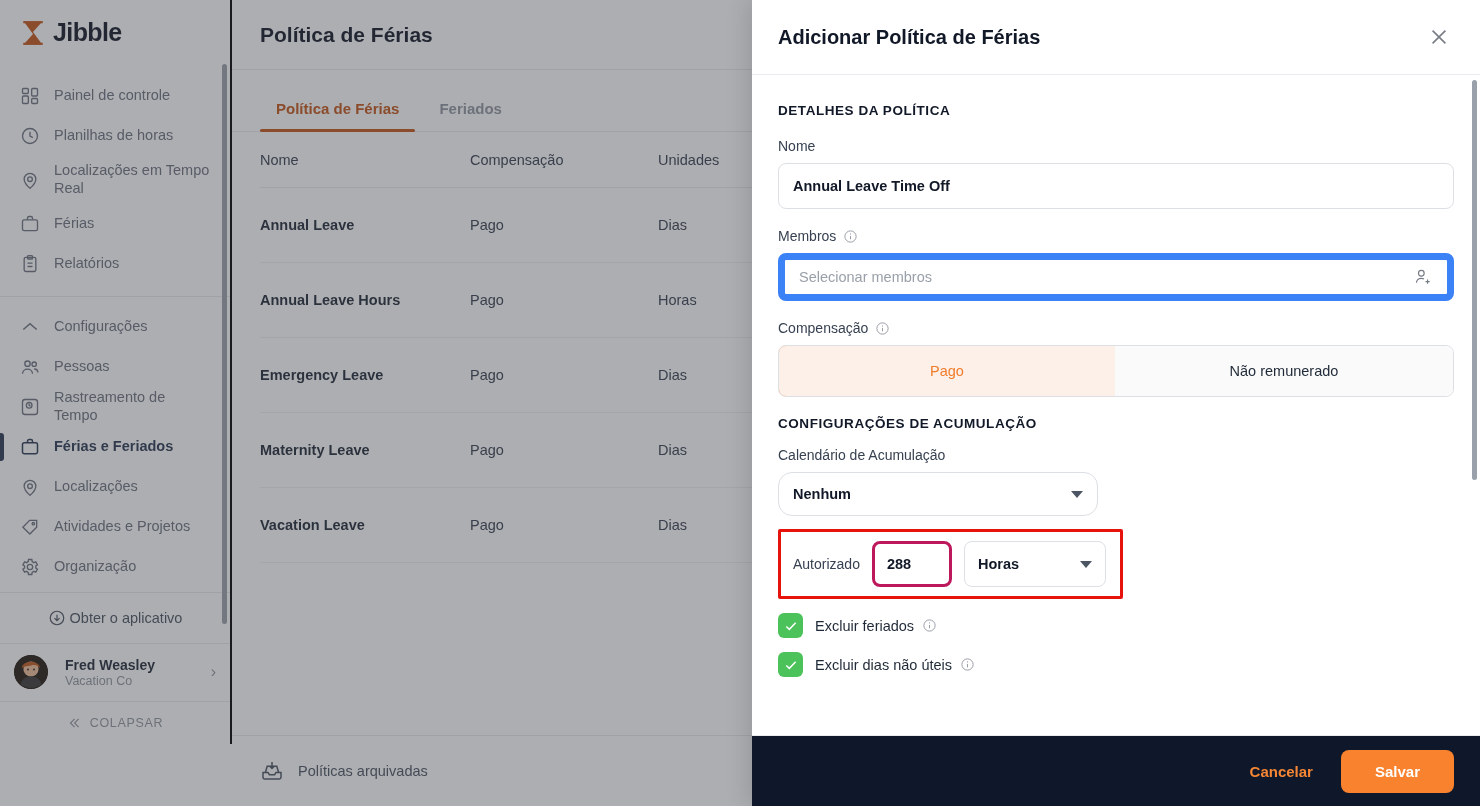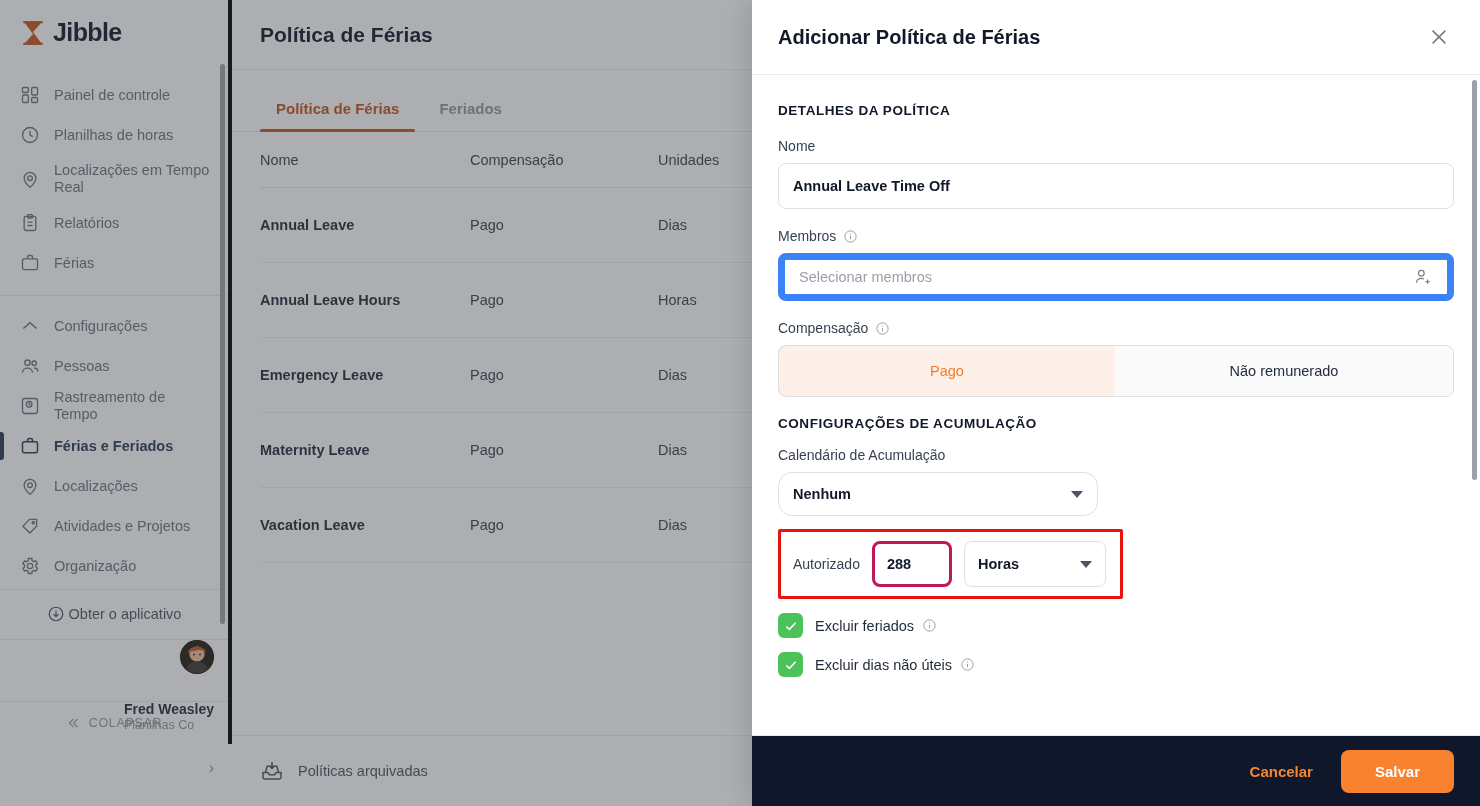--- a/index.html
+++ b/index.html
@@ -16,21 +16,21 @@
     background: #ffffff;
   }
 
   
   .bg-layer { position: absolute; inset: 0; display: flex; }
 
   
   .sidebar {
     width: 232px; height: 744px;
     background: #ffffff;
-    border-right: 4px solid #000000;
+    border-right: 2px solid #000000;
     display: flex; flex-direction: column;
     position: relative;
     flex: 0 0 232px;
   }
   .logo-wrap {
     height: 70px; display: flex; align-items: center;
     padding-left: 20px; gap: 7px;
   }
   .logo-mark { width: 26px; height: 26px; display: block; }
   .logo-text {
@@ -63,22 +63,22 @@
     background: #9aa1ab;
   }
 
   .get-app {
     height: 54px; border-top: 1px solid #e9ebef;
     display: flex; align-items: center; justify-content: center;
     gap: 4px; color: #4b5563; font-size: 14.5px; cursor: pointer;
   }
   .user-row {
     height: 62px; border-top: 1px solid #e9ebef;
-    display: flex; align-items: flex-end; gap: 27px;
-    padding: 0 14px; cursor: pointer; flex-direction: column;
+    display: flex; align-items: center; gap: 17px;
+    padding: 0 14px; cursor: pointer;
   }
   .avatar {
     width: 34px; height: 34px; border-radius: 50%;
     flex: 0 0 34px; overflow: hidden;
     background: #2c2119; position: relative;
   }
   .user-meta { flex: 1 1 auto; min-width: 0; }
   .user-name { font-size: 14px; font-weight: bold; color: #1f2937; }
   .user-org { font-size: 12.5px; color: #9097a1; margin-top: 1px; }
   .chev-right { color: #9097a1; font-size: 16px; }
@@ -305,33 +305,33 @@
         <div class="nav-item tall">
           <svg class="nav-icon" viewBox="0 0 24 24" fill="none" stroke="#6b7280" stroke-width="1.6">
             <path d="M12 22s7-6.2 7-11a7 7 0 1 0-14 0c0 4.8 7 11 7 11z"></path>
               <circle cx="12" cy="11" r="2.8"></circle>
           </svg>
           <span class="lbl">Localizações em Tempo Real</span>
         </div>
 
         <div class="nav-item">
           <svg class="nav-icon" viewBox="0 0 24 24" fill="none" stroke="#6b7280" stroke-width="1.6">
+            <rect x="3" y="7" width="18" height="13" rx="2"></rect>
+              <path d="M9 7V5a2 2 0 0 1 2-2h2a2 2 0 0 1 2 2v2"></path>
+          </svg>
+          <span class="lbl">Férias</span>
+        </div>
+
+        <div class="nav-item">
+          <svg class="nav-icon" viewBox="0 0 24 24" fill="none" stroke="#6b7280" stroke-width="1.6">
             <rect x="5" y="4" width="14" height="17" rx="2"></rect>
               <rect x="9" y="2" width="6" height="4" rx="1"></rect>
             <path d="M9 11h6M9 15h6"></path>
           </svg>
           <span class="lbl">Relatórios</span>
-        </div>
-
-        <div class="nav-item">
-          <svg class="nav-icon" viewBox="0 0 24 24" fill="none" stroke="#6b7280" stroke-width="1.6">
-            <rect x="3" y="7" width="18" height="13" rx="2"></rect>
-              <path d="M9 7V5a2 2 0 0 1 2-2h2a2 2 0 0 1 2 2v2"></path>
-          </svg>
-          <span class="lbl">Férias</span>
         </div>
 
         <div class="nav-sep"></div>
 
         <div class="nav-item">
           <svg class="nav-icon" viewBox="0 0 24 24" fill="none" stroke="#6b7280" stroke-width="1.8">
             <path d="M4 15l8-7 8 7"></path>
           </svg>
           <span class="lbl">Configurações</span>
         </div>
@@ -411,21 +411,21 @@
             <circle cx="17" cy="17" r="17" fill="#241a12"></circle>
             <circle cx="17" cy="14" r="7.6" fill="#f0c09a"></circle>
             <path d="M7.8 13 C8.6 4.5 25.6 4.5 26.2 13.4 C24 10 20 9.6 17 10.6 C13.8 11.4 10.4 11.2 7.8 13Z" fill="#bf5a1c"></path>
             <path d="M17 21.5c6 0 9.6 3.4 10.3 8.1A17 17 0 0 1 6.7 29.6C7.4 24.9 11 21.5 17 21.5z" fill="#3b3a38"></path>
             <circle cx="14" cy="14.4" r="1" fill="#3a2a1c"></circle>
               <circle cx="20" cy="14.4" r="1" fill="#3a2a1c"></circle>
           </svg>
         </div>
         <div class="user-meta">
           <div class="user-name">Fred Weasley</div>
-          <div class="user-org">Planilhas Co</div>
+          <div class="user-org">Vacation Co</div>
         </div>
         <span class="chev-right">›</span>
       </div>
 
       <div class="collapse-row">
         <svg width="14" height="14" viewBox="0 0 24 24" fill="none" stroke="#9097a1" stroke-width="2">
           <path d="M13 5l-7 7 7 7M20 5l-7 7 7 7"></path>
         </svg>
         <span>COLAPSAR</span>
       </div>

